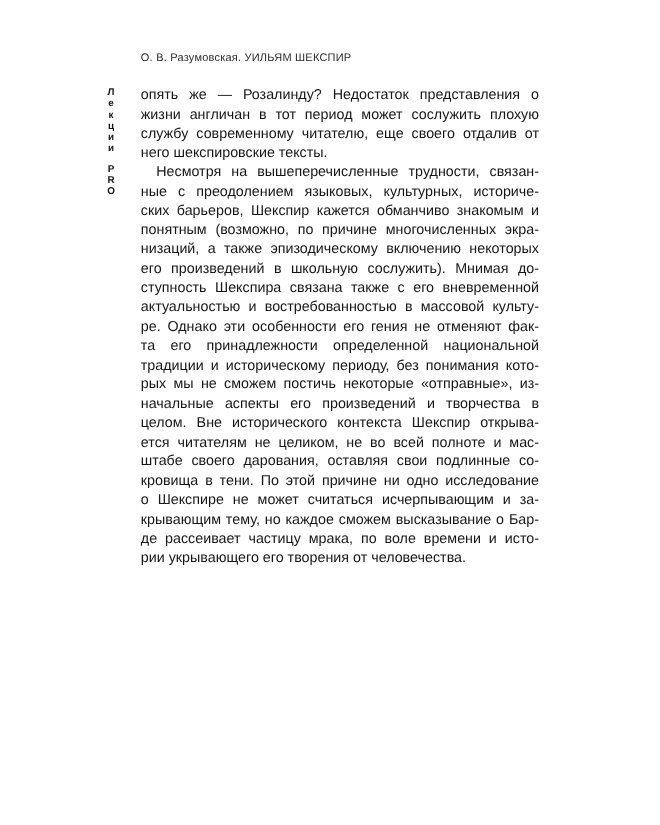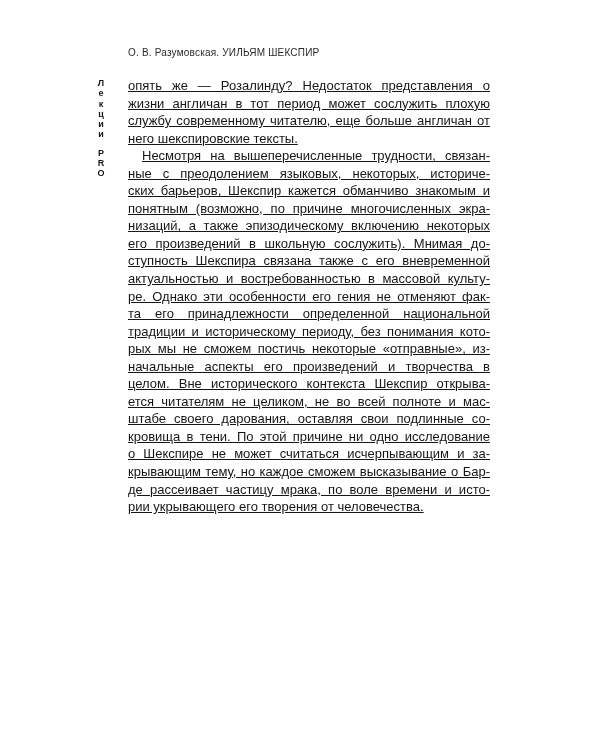--- a/index.html
+++ b/index.html
@@ -49,21 +49,20 @@
     top: 77px;
     width: 362px;
     font-size: 13px;
     line-height: 17.55px;
     color: #161616;
   }
   .text-line {
     height: 17.55px;
     text-align: justify;
     text-align-last: justify;
-    text-decoration: underline;
   }
   .text-line.flush-left {
     text-align-last: left;
   }
   .text-line.indent {
     text-indent: 14px;
   }
 </style>
 </head>
 <body>
@@ -80,24 +79,24 @@
       <span class="spine-letter">и</span>
       <span class="spine-gap" style="display: block;"></span>
       <span class="spine-letter">P</span>
       <span class="spine-letter">R</span>
       <span class="spine-letter">O</span>
     </div>
 
   <div class="body-text">
       <div class="text-line">опять же — Розалинду? Недостаток представления о</div>
       <div class="text-line">жизни англичан в тот период может сослужить плохую</div>
-      <div class="text-line">службу современному читателю, еще больше англичан от</div>
+      <div class="text-line">службу современному читателю, еще своего отдалив от</div>
       <div class="text-line flush-left">него шекспировские тексты.</div>
       <div class="text-line indent">Несмотря на вышеперечисленные трудности, связан-</div>
-      <div class="text-line">ные с преодолением языковых, некоторых, историче-</div>
+      <div class="text-line">ные с преодолением языковых, культурных, историче-</div>
       <div class="text-line">ских барьеров, Шекспир кажется обманчиво знакомым и</div>
       <div class="text-line">понятным (возможно, по причине многочисленных экра-</div>
       <div class="text-line">низаций, а также эпизодическому включению некоторых</div>
       <div class="text-line">его произведений в школьную сослужить). Мнимая до-</div>
       <div class="text-line">ступность Шекспира связана также с его вневременной</div>
       <div class="text-line">актуальностью и востребованностью в массовой культу-</div>
       <div class="text-line">ре. Однако эти особенности его гения не отменяют фак-</div>
       <div class="text-line">та его принадлежности определенной национальной</div>
       <div class="text-line">традиции и историческому периоду, без понимания кото-</div>
       <div class="text-line">рых мы не сможем постичь некоторые «отправные», из-</div>

